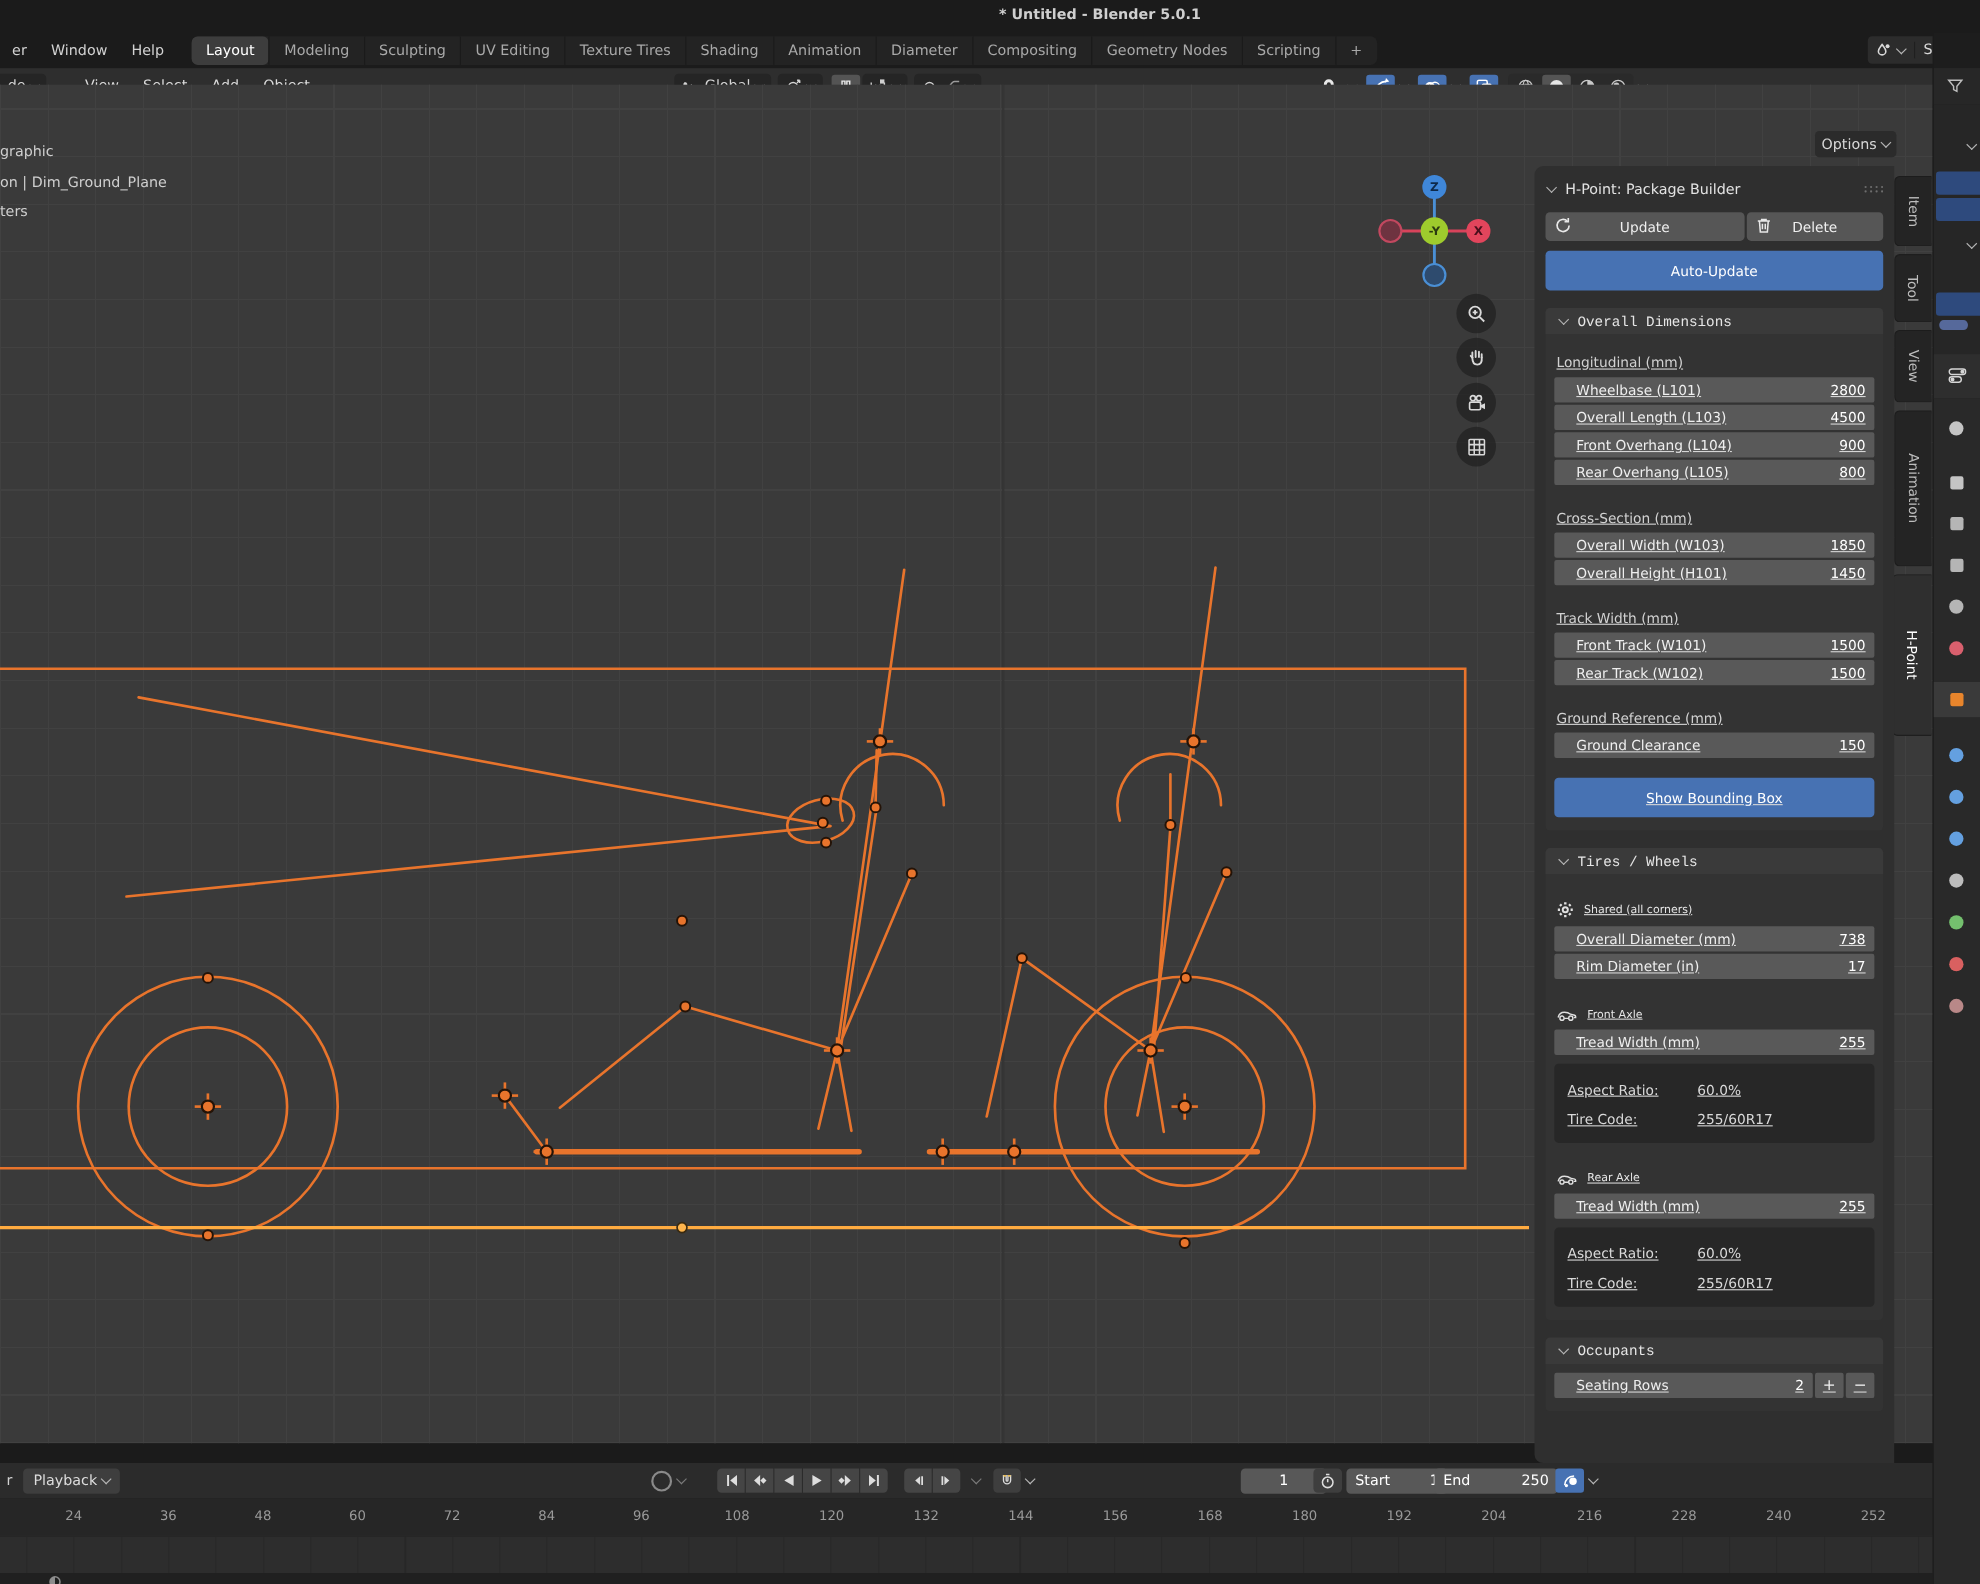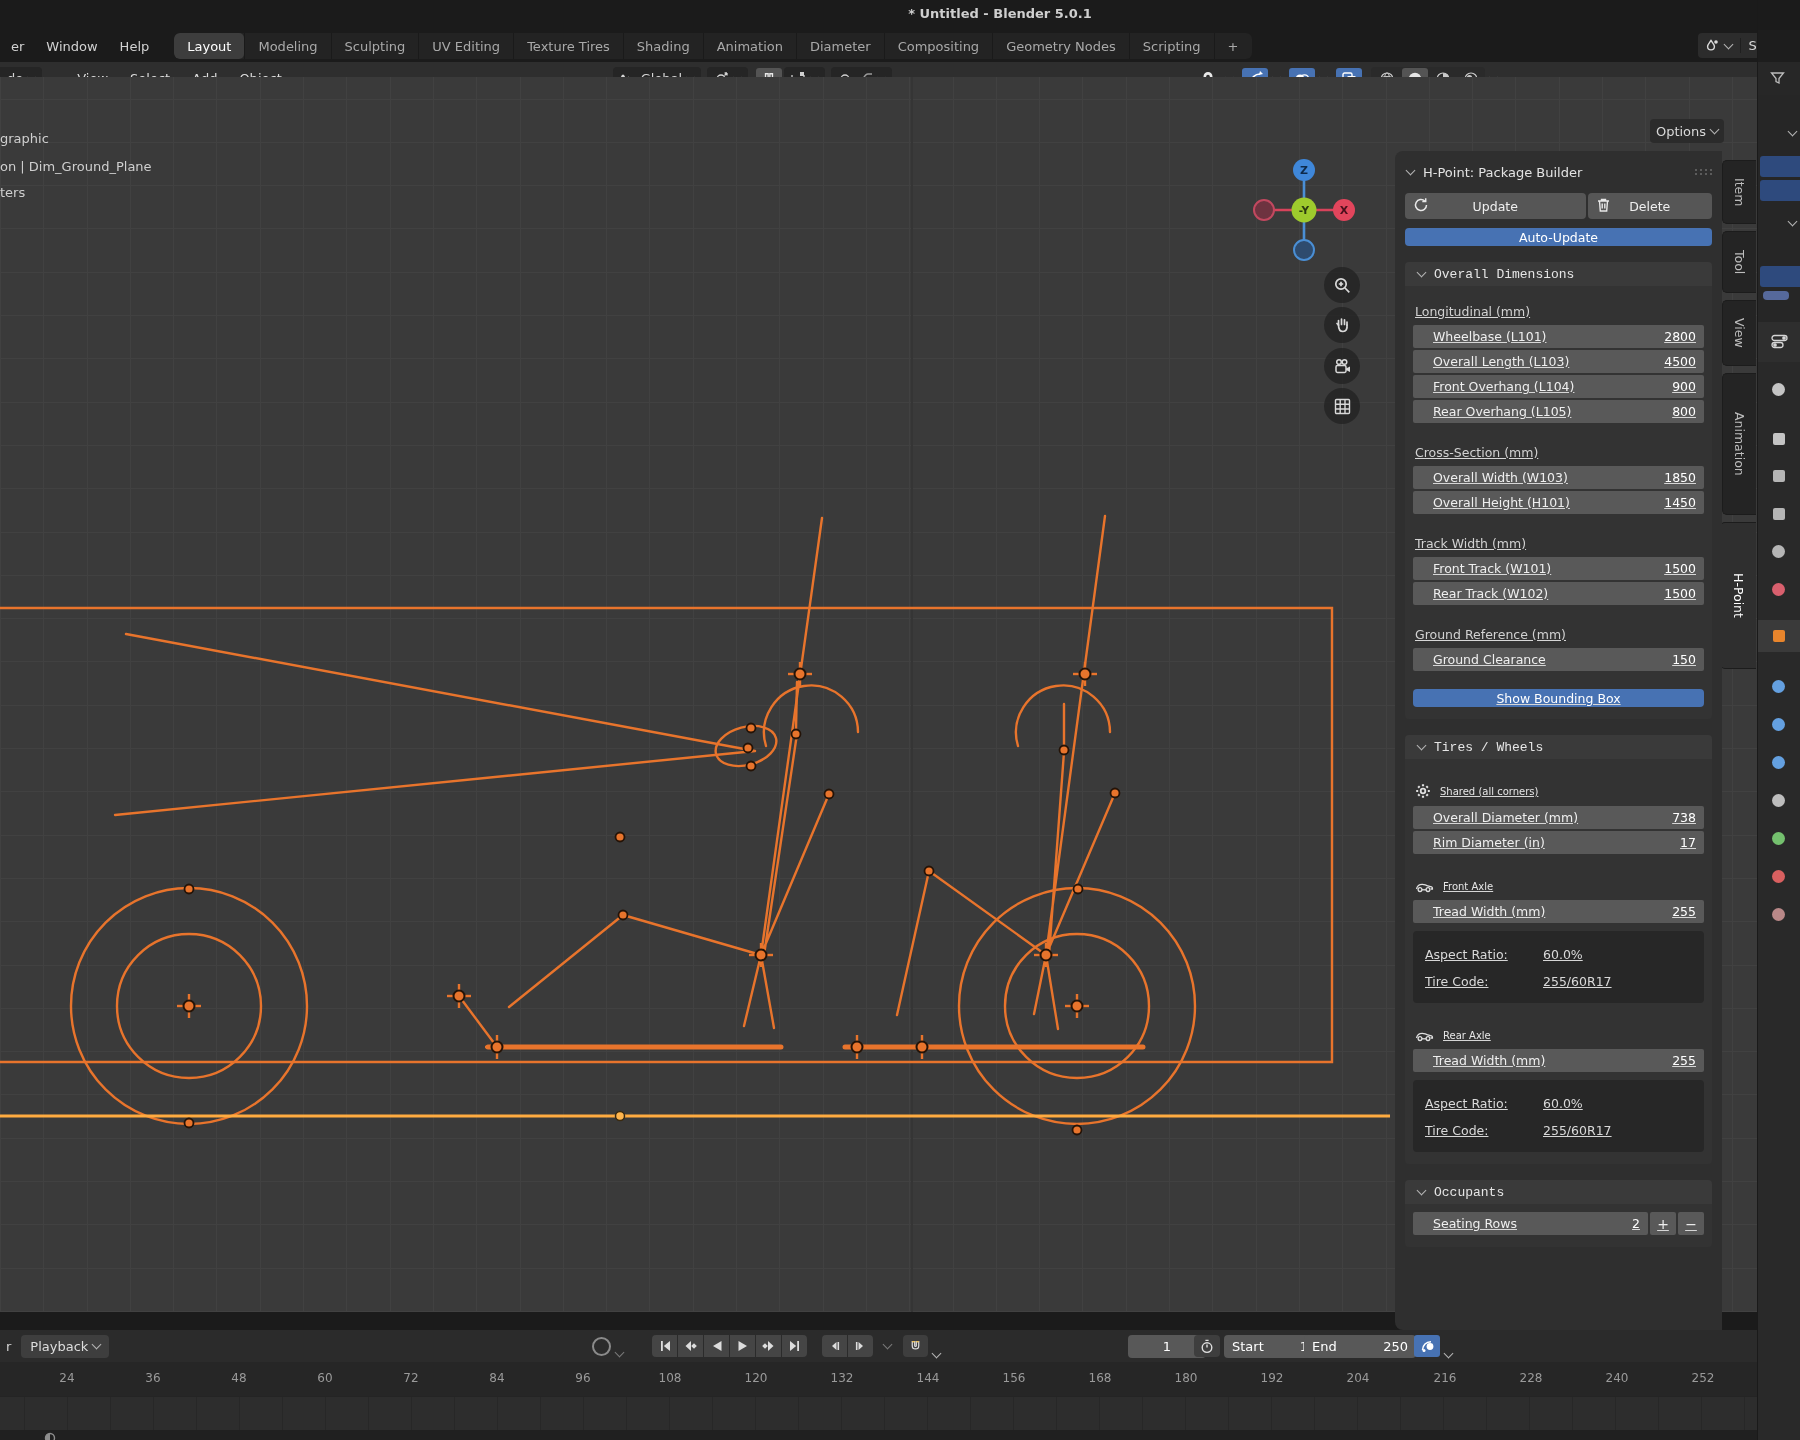--- a/index.html
+++ b/index.html
@@ -1,20 +1,20 @@
 <!DOCTYPE html>
 <html><head>
 <meta charset="utf-8">
 <style>
   html,body{margin:0;padding:0;background:#111;}
   #app{position:relative;width:1800px;height:1440px;overflow:hidden;background:#1b1b1b;
        font-family:"DejaVu Sans","Liberation Sans",sans-serif;color:#d6d6d6;font-size:13px;
        -webkit-font-smoothing:antialiased;}
   .abs{position:absolute;}
-  .row{display:flex;align-items:flex-end;}
+  .row{display:flex;align-items:center;}
   .chev{width:6px;height:6px;border-right:1.5px solid #b5b5b5;border-bottom:1.5px solid #b5b5b5;
         transform:rotate(45deg);display:inline-block;margin:-3px 0 0 5px;flex:none;}
   .chev.dim{border-color:#7a7a7a;}
   
   #titlebar{left:0;top:0;width:1800px;height:30px;background:#1b1b1b;}
   #titlebar .t{position:absolute;left:0;right:0;top:6px;text-align:center;padding-left:200px;
                color:#cfcfcf;font-weight:bold;font-size:13px;}
   #menubar{left:0;top:30px;width:1800px;height:32px;background:#1b1b1b;display:flex;align-items:center;}
   .menuitem{padding:0 11px;color:#d2d2d2;font-size:13px;}
   #wstabs{display:flex;align-items:stretch;height:26px;background:#232323;border-radius:6px;margin-left:14px;overflow:hidden;}
@@ -42,21 +42,21 @@
   
   #sidebar{left:1395px;top:151px;width:327px;height:1179px;background:#2f2f2f;border-radius:8px 0 0 8px;
            padding:0;box-sizing:border-box;overflow:hidden;font-size:12.5px;}
   .pnl-pad{padding:8px 10px 0 10px;}
   .phead{display:flex;align-items:center;height:26px;color:#e3e3e3;font-size:13px;}
   .phead .chev{margin-right:9px;margin-left:2px;}
   .btnrow{display:flex;gap:2px;margin:8px 0 0 0;}
   .gbtn{flex:1;height:26px;background:#565656;border-radius:4px;display:flex;align-items:center;
         justify-content:center;color:#efefef;position:relative;}
   .gbtn .ic{position:absolute;left:8px;top:4px;}
-  .bluebtn{height:18px;background:#4772b3;border-radius:4px;display:flex;align-items:center;
+  .bluebtn{height:36px;background:#4772b3;border-radius:4px;display:flex;align-items:center;
            justify-content:center;color:#fff;margin-top:9px;}
   .sechead{display:flex;align-items:center;height:24px;background:#3a3a3a;border-radius:4px 4px 0 0;
            color:#e6e6e6;margin-top:16px;padding:0 8px;font-size:13px;font-family:Liberation Mono, monospace;}
   .sechead .chev{margin-right:9px;}
   .secbody{background:#333333;border-radius:0 0 4px 4px;padding:8px 8px 12px 8px;text-decoration:underline;}
   .grplabel{color:#d2d2d2;margin:10px 2px 6px 2px;}
   .frow{height:23px;background:#595959;border-radius:2px;display:flex;align-items:center;
         padding:0 8px 0 20px;margin-bottom:2px;}
   .frow .fl{flex:1;color:#efefef;}
   .frow .fv{color:#fff;}

